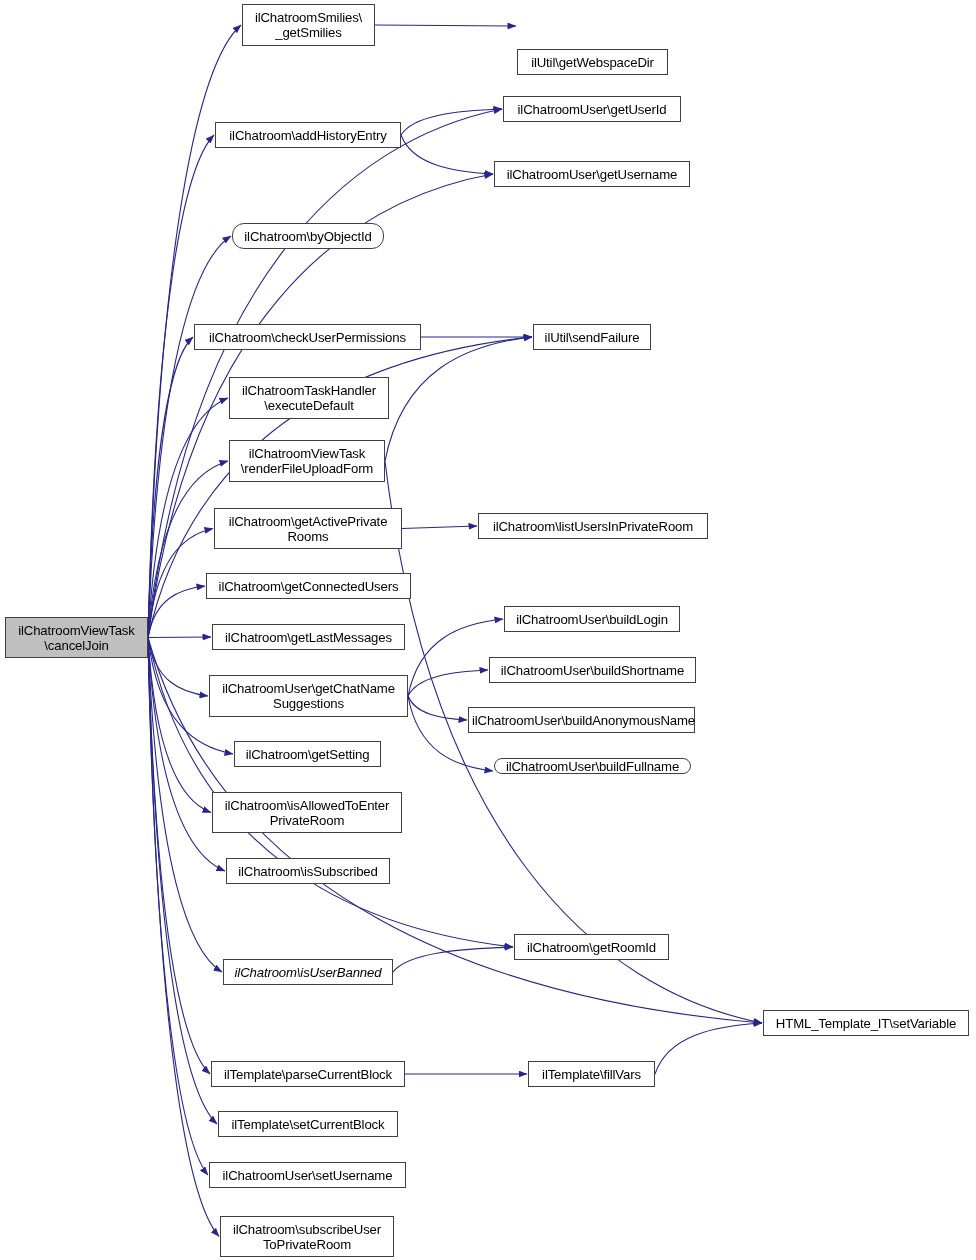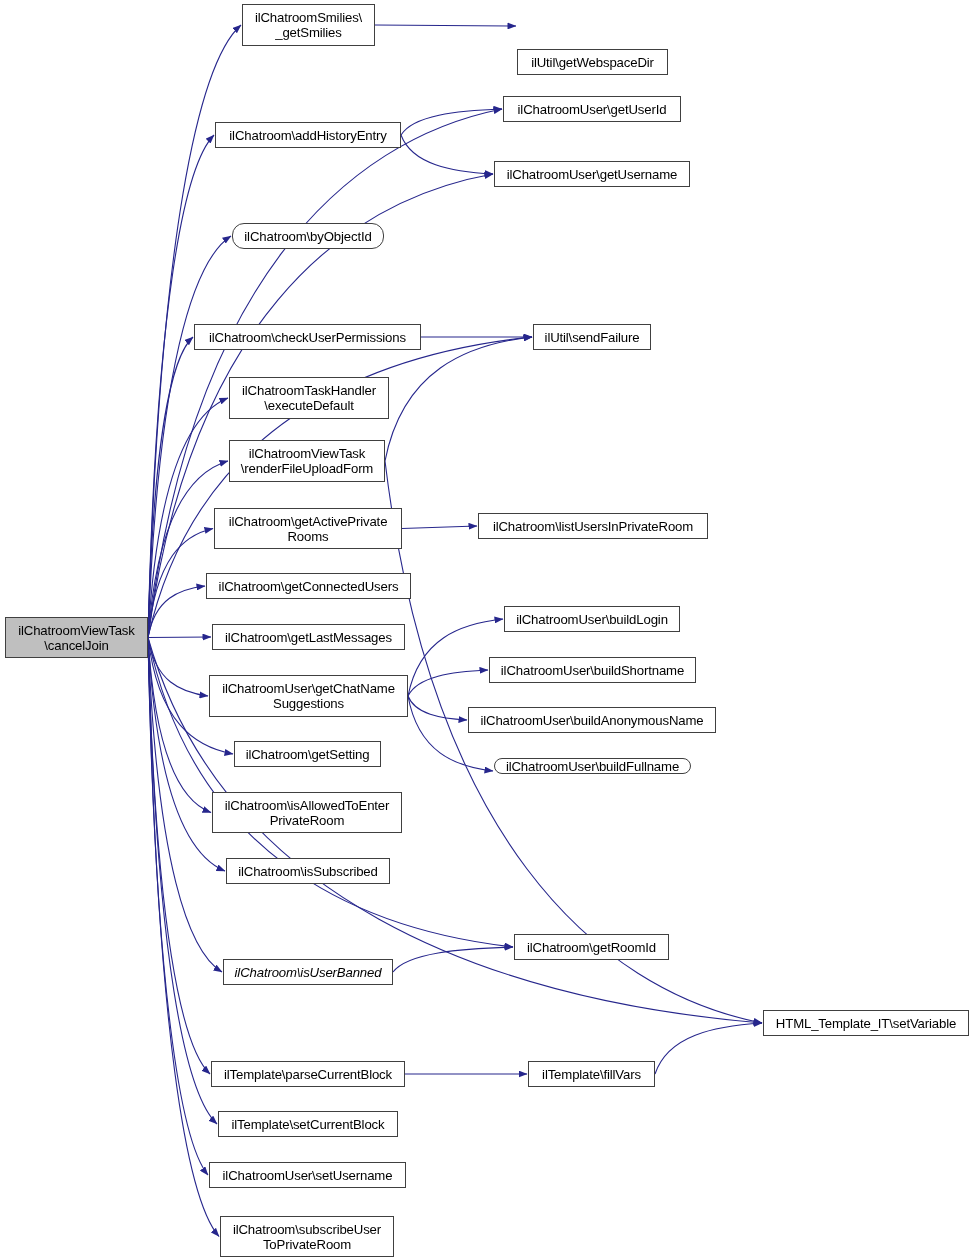--- a/index.html
+++ b/index.html
@@ -118,21 +118,21 @@
 \renderFileUploadForm</span></div>
       <div class="node" style="left: 214px; top: 508px; width: 188px; height: 41px;"><span class="node-label">ilChatroom\getActivePrivate
 Rooms</span></div>
       <div class="node" style="left: 478px; top: 513px; width: 230px; height: 26px;"><span class="node-label">ilChatroom\listUsersInPrivateRoom</span></div>
       <div class="node" style="left: 206px; top: 573px; width: 205px; height: 26px;"><span class="node-label">ilChatroom\getConnectedUsers</span></div>
       <div class="node" style="left: 212px; top: 624px; width: 193px; height: 26px;"><span class="node-label">ilChatroom\getLastMessages</span></div>
       <div class="node" style="left: 209px; top: 675px; width: 199px; height: 42px;"><span class="node-label">ilChatroomUser\getChatName
 Suggestions</span></div>
       <div class="node" style="left: 504px; top: 606px; width: 176px; height: 26px;"><span class="node-label">ilChatroomUser\buildLogin</span></div>
       <div class="node" style="left: 489px; top: 657px; width: 207px; height: 26px;"><span class="node-label">ilChatroomUser\buildShortname</span></div>
-      <div class="node" style="left: 468px; top: 707px; width: 248px; height: 26px; text-align: center;"><span class="node-label">ilChatroomUser\buildAnonymousName</span></div>
+      <div class="node" style="left: 468px; top: 707px; width: 227px; height: 26px; text-align: center;"><span class="node-label">ilChatroomUser\buildAnonymousName</span></div>
       <div class="node" style="left: 494px; top: 758px; width: 197px; height: 16px; border-radius: 11px;"><span class="node-label">ilChatroomUser\buildFullname</span></div>
       <div class="node" style="left: 234px; top: 741px; width: 147px; height: 26px;"><span class="node-label">ilChatroom\getSetting</span></div>
       <div class="node" style="left: 212px; top: 792px; width: 190px; height: 41px;"><span class="node-label">ilChatroom\isAllowedToEnter
 PrivateRoom</span></div>
       <div class="node" style="left: 226px; top: 858px; width: 164px; height: 26px;"><span class="node-label">ilChatroom\isSubscribed</span></div>
       <div class="node" style="left: 514px; top: 934px; width: 155px; height: 26px;"><span class="node-label">ilChatroom\getRoomId</span></div>
       <div class="node" style="left: 223px; top: 959px; width: 170px; height: 26px; font-style: italic;"><span class="node-label">ilChatroom\isUserBanned</span></div>
       <div class="node" style="left: 763px; top: 1010px; width: 206px; height: 26px;"><span class="node-label">HTML_Template_IT\setVariable</span></div>
       <div class="node" style="left: 211px; top: 1061px; width: 194px; height: 26px;"><span class="node-label">ilTemplate\parseCurrentBlock</span></div>
       <div class="node" style="left: 528px; top: 1061px; width: 127px; height: 26px;"><span class="node-label">ilTemplate\fillVars</span></div>

